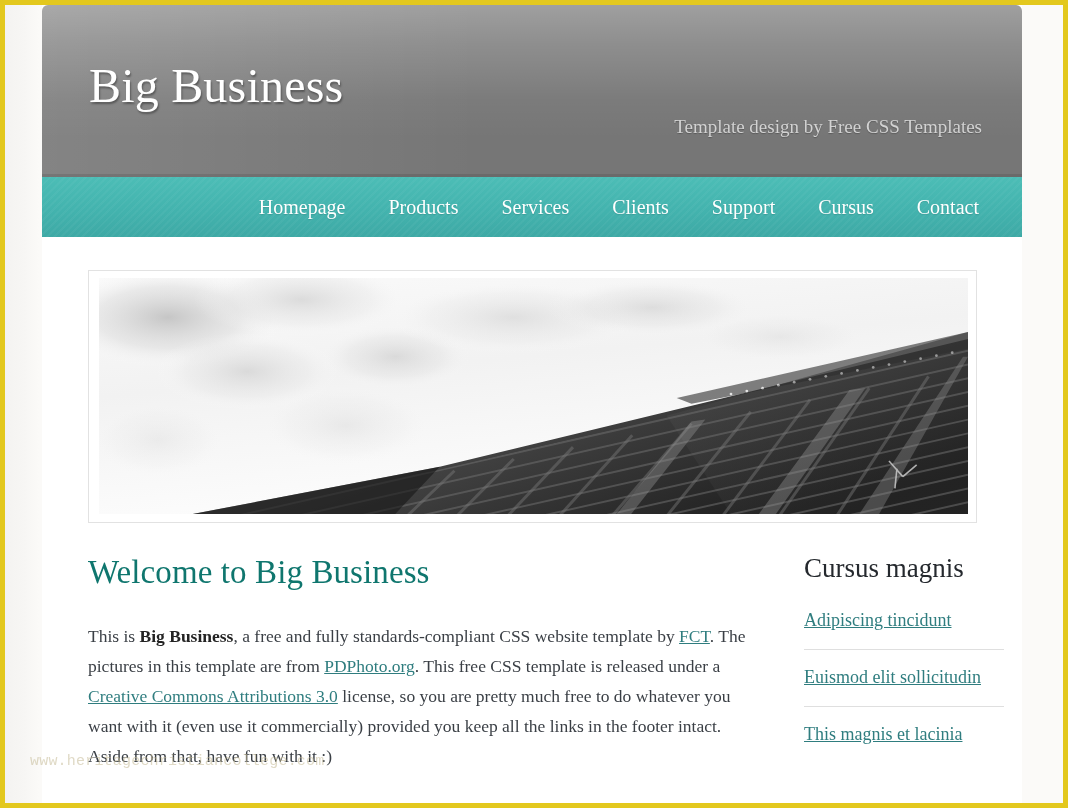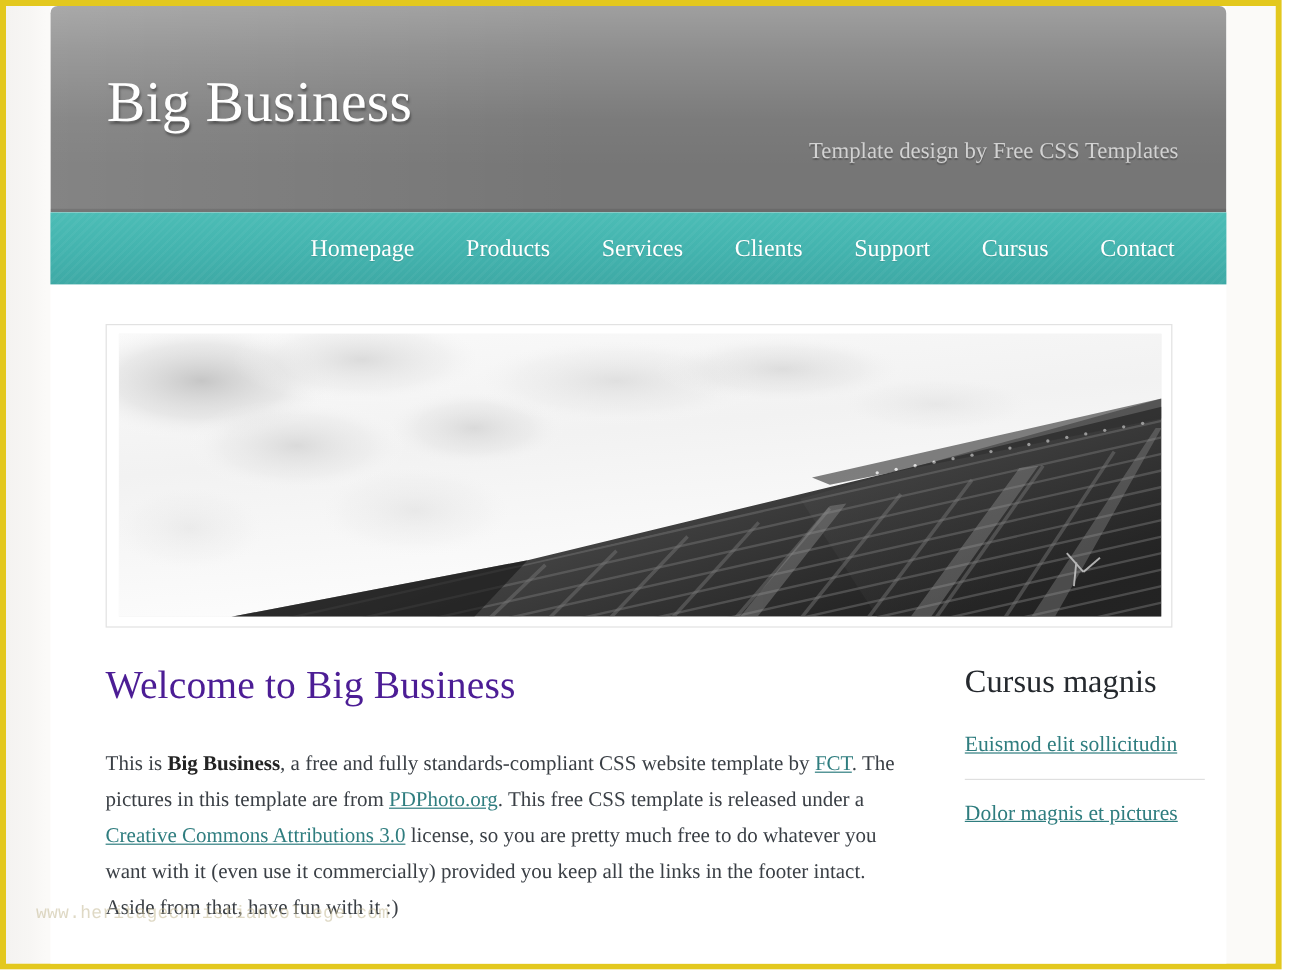--- a/index.html
+++ b/index.html
@@ -150,21 +150,21 @@
     padding-left: 46px;
     padding-right: 38px;
   }
   #main-col { width: 660px; flex: 0 0 660px; }
   #side-col { width: 200px; flex: 0 0 200px; margin-left: 56px; }
 
   h2.page-heading {
     margin: 0;
     font-size: 33px;
     font-weight: normal;
-    color: #4c1d95;
+    color: #0f766e;
     letter-spacing: 0.1px;
     line-height: 1.1;
   }
   #intro-paragraph {
     margin: 31px 0 0 0;
     font-size: 17.5px;
     line-height: 30px;
     color: #3a3f45;
     width: 658px;
   }
@@ -366,24 +366,27 @@
         <div id="main-col">
           <h2 class="page-heading">Welcome to Big Business</h2>
 
           <p id="intro-paragraph"><span>This is </span><b>Big Business</b><span>, a free and fully standards-compliant CSS website template by </span><a class="inline-link" href="#">FCT</a><span>. The pictures in this template are from </span><a class="inline-link" href="#">PDPhoto.org</a><span>. This free CSS template is released under a </span><a class="inline-link" href="#">Creative Commons Attributions 3.0</a><span> license, so you are pretty much free to do whatever you want with it (even use it commercially) provided you keep all the links in the footer intact. Aside from that, have fun with it :)</span></p>
         </div>
 
         <div id="side-col">
           <h2 class="side-heading">Cursus magnis</h2>
           <ul id="side-list">
             <li>
+              <a class="side-link" href="#">Adipiscing tincidunt</a>
+            </li>
+            <li>
               <a class="side-link" href="#">Euismod elit sollicitudin</a>
             </li>
             <li>
-              <a class="side-link" href="#">Dolor magnis et pictures</a>
+              <a class="side-link" href="#">This magnis et lacinia</a>
             </li>
           </ul>
         </div>
 
       </div>
     </div>
   </div>
 
   <div id="watermark">www.heritagechristiancollege.com</div>
 </div>

